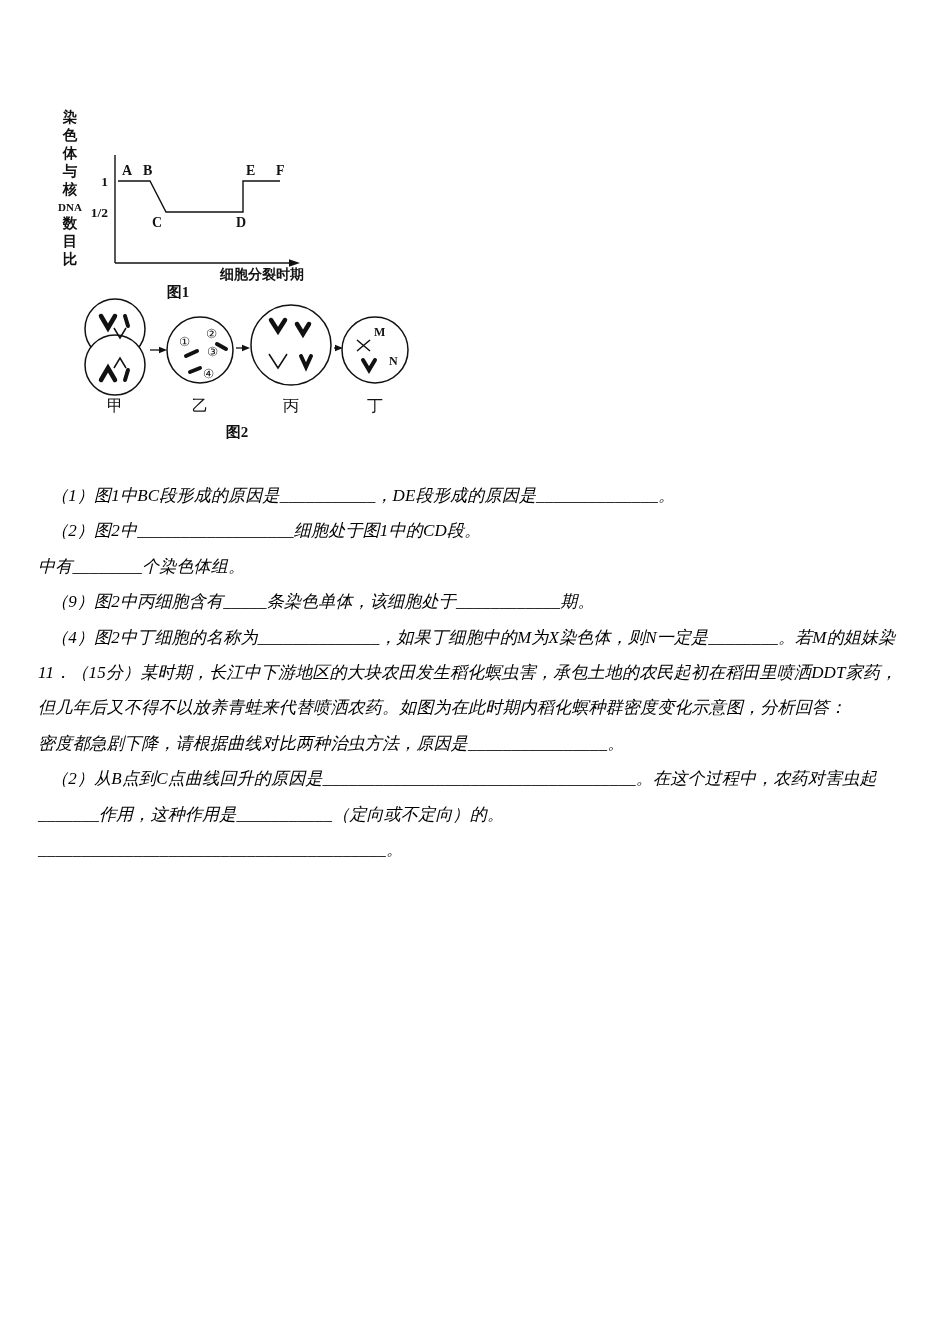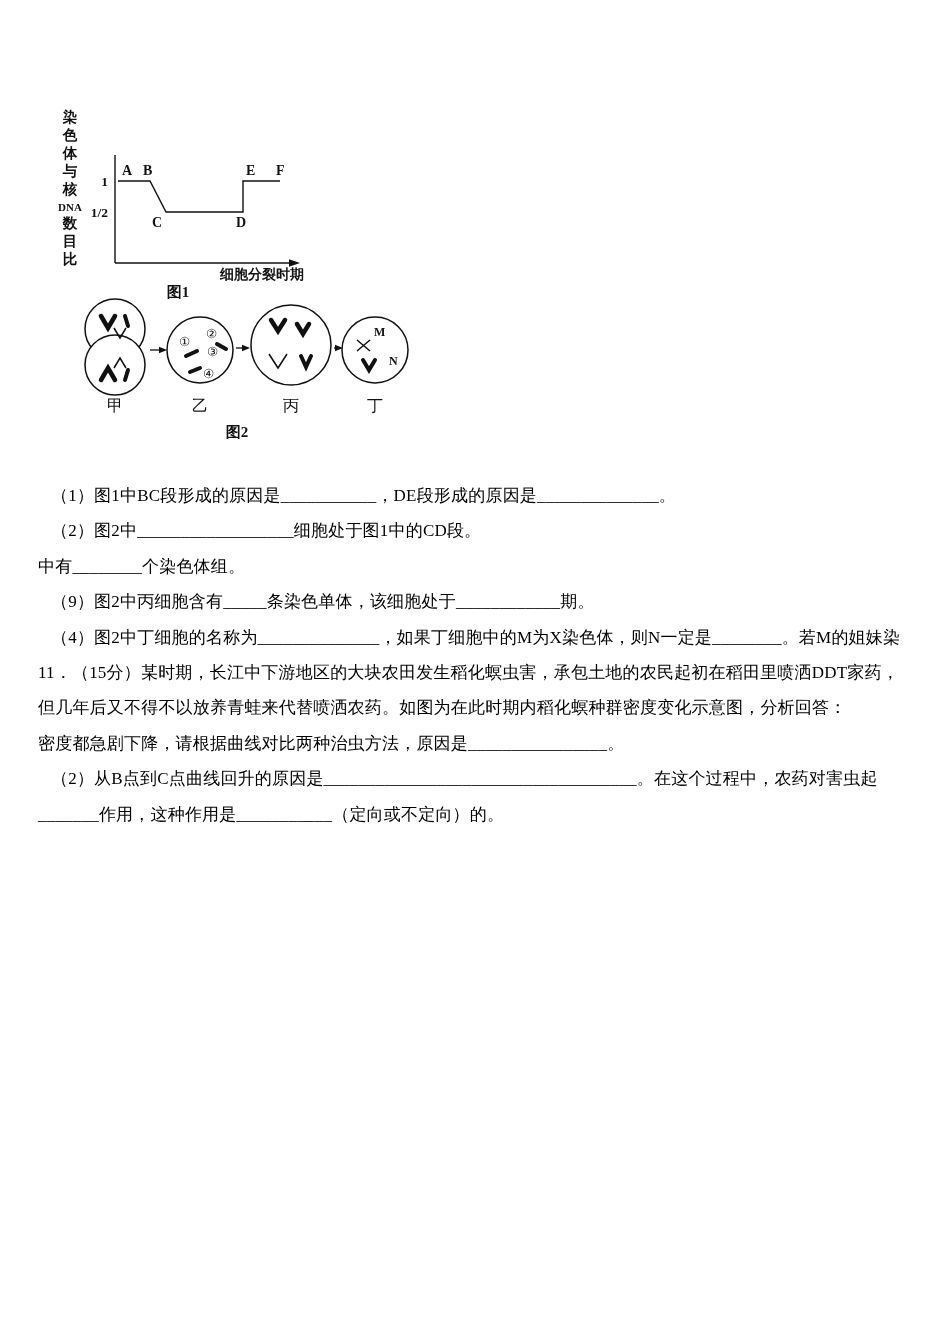--- a/index.html
+++ b/index.html
@@ -5,21 +5,21 @@
   * { margin:0; padding:0; box-sizing:border-box; }
   html,body { background:#fff; }
   body {
     width:950px; height:1344px; position:relative;
     font-family:"Liberation Serif","DejaVu Serif",serif;
     color:#000;
   }
   .fig1 { position:absolute; left:40px; top:95px; width:320px; height:210px; }
   .fig2 { position:absolute; left:55px; top:298px; width:370px; height:150px; }
   .questions { position:absolute; left:38px; top:478px; width:880px; font-size:17px; }
-  .line { height:35.4px; line-height:35.4px; white-space:nowrap; letter-spacing:0.2px; }
+  .line { height:35.4px; line-height:35.4px; white-space:nowrap; letter-spacing:0.2px;font-style:italic; }
   .line.q { padding-left:13px; }
   svg text { font-family:"Liberation Serif","DejaVu Serif",serif; fill:#111; }
   .ylab   { font-size:14.5px; font-weight:bold; }
   .ylab-sm{ font-size:11px;   font-weight:bold; }
   .tick   { font-size:13.5px; font-weight:bold; }
   .ptlabel{ font-size:14px;   font-weight:bold; }
   .axlabel{ font-size:14px;   font-weight:bold; }
   .caption{ font-size:15px;   font-weight:bold; }
   .cell-label { font-size:16px; }
   .marker { font-size:12.5px; }
@@ -127,13 +127,14 @@
   <div class="line q">（1）图1中BC段形成的原因是___________，DE段形成的原因是______________。</div>
   <div class="line q">（2）图2中__________________细胞处于图1中的CD段。</div>
   <div class="line">中有________个染色体组。</div>
   <div class="line q">（9）图2中丙细胞含有_____条染色单体，该细胞处于____________期。</div>
   <div class="line q">（4）图2中丁细胞的名称为______________，如果丁细胞中的M为X染色体，则N一定是________。若M的姐妹染</div>
   <div class="line">11．（15分）某时期，长江中下游地区的大块农田发生稻化螟虫害，承包土地的农民起初在稻田里喷洒DDT家药，</div>
   <div class="line">但几年后又不得不以放养青蛙来代替喷洒农药。如图为在此时期内稻化螟种群密度变化示意图，分析回答：</div>
   <div class="line">密度都急剧下降，请根据曲线对比两种治虫方法，原因是________________。</div>
   <div class="line q">（2）从B点到C点曲线回升的原因是____________________________________。在这个过程中，农药对害虫起</div>
   <div class="line">_______作用，这种作用是___________（定向或不定向）的。</div>
+  <div class="line">________________________________________。</div>
 </div>
 
 </body></html>

